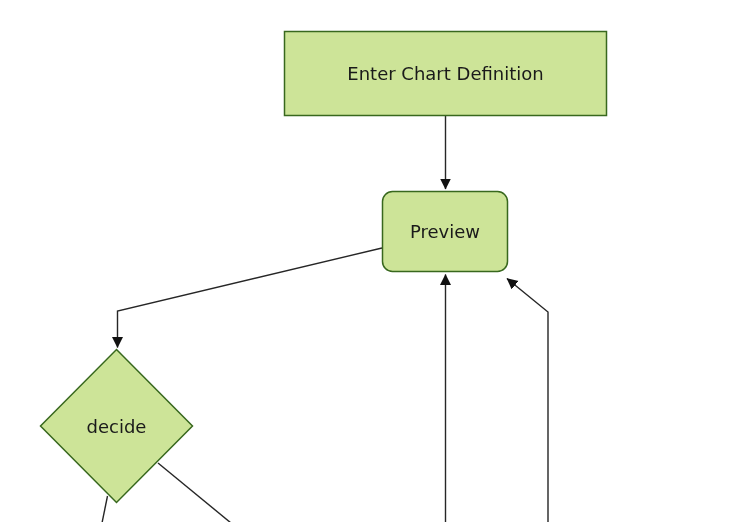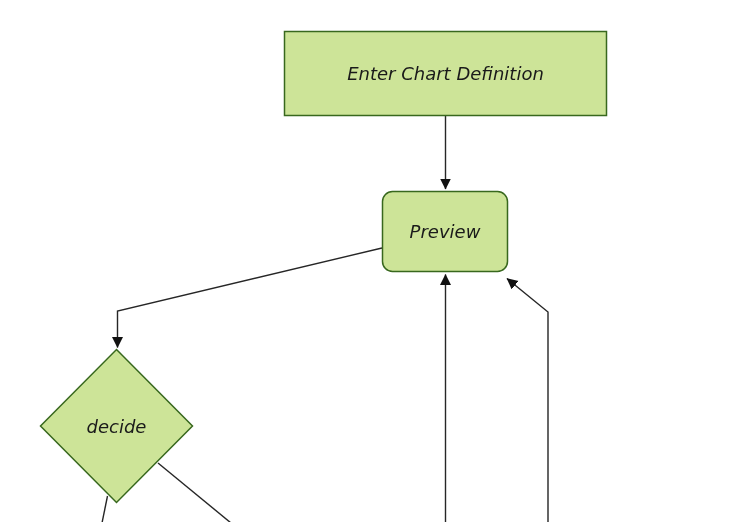--- a/index.html
+++ b/index.html
@@ -7,21 +7,20 @@
     padding: 0;
     background: #ffffff;
     font-family: "DejaVu Sans", "Liberation Sans", sans-serif;
   }
   .canvas {
     position: relative;
     width: 740px;
     height: 522px;
     background: #ffffff;
     overflow: hidden;
-    font-style: italic;
   }
   svg { display: block; }
   .edge {
     fill: none;
     stroke: #262626;
     stroke-width: 1.4px;
   }
   .node-shape {
     fill: #cde498;
     stroke: #38681e;

